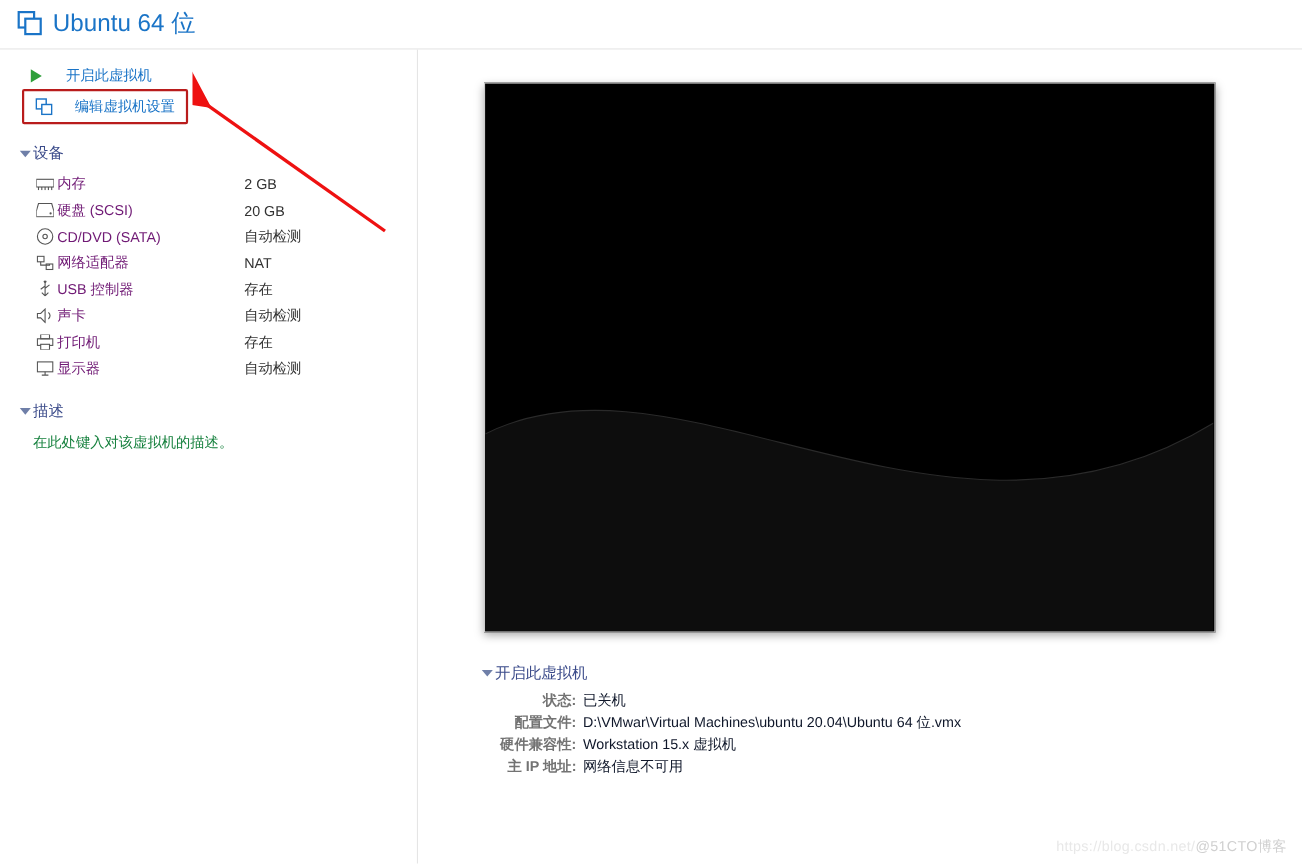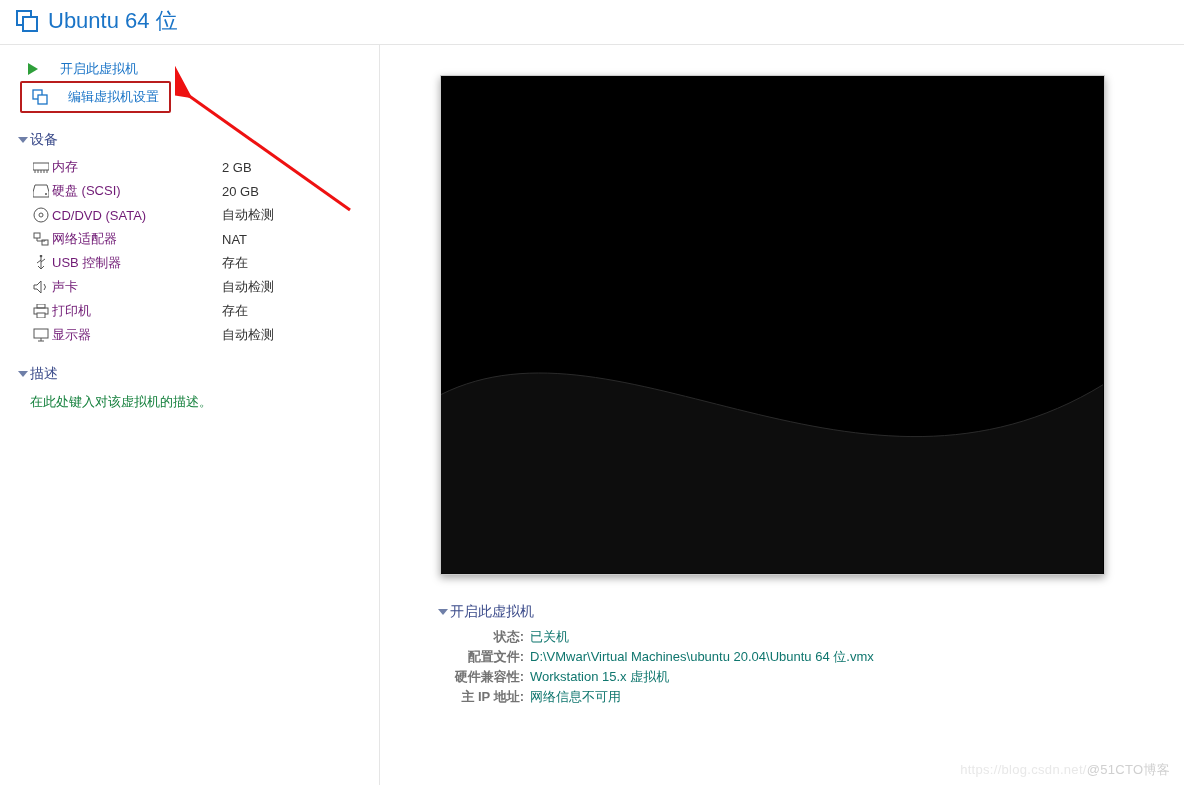--- a/index.html
+++ b/index.html
@@ -67,21 +67,21 @@
     box-shadow:0 3px 8px rgba(0,0,0,.35);
     overflow:hidden;
   }
   .screen-swoosh {
     position:absolute; left:0; right:0; bottom:0; height:60%;
   }
   .details { margin-top:28px; }
   .details .section-header { margin:0 0 6px 0;}
   .detail-row { display:flex; padding:1px 0; font-size:13px;}
   .detail-row .k { width:90px; text-align:right; font-weight:700; color:#737373; padding-right:6px;}
-  .detail-row .v { color:#0f766e;}
+  .detail-row .v { color:#0f172a;}
   .watermark {
     position:absolute; right:14px; bottom:6px; color:#d0d0d0; font-size:13px;
     letter-spacing: .3px;
   }
   .watermark .faded { color:#e8e8e8; }
   .caret { width:0;height:0;border-top:5px solid transparent;border-bottom:5px solid transparent;border-left:6px solid #6f7fa8; transform:rotate(90deg);}
   svg { display:block; }
 </style>
 </head>
 <body>

